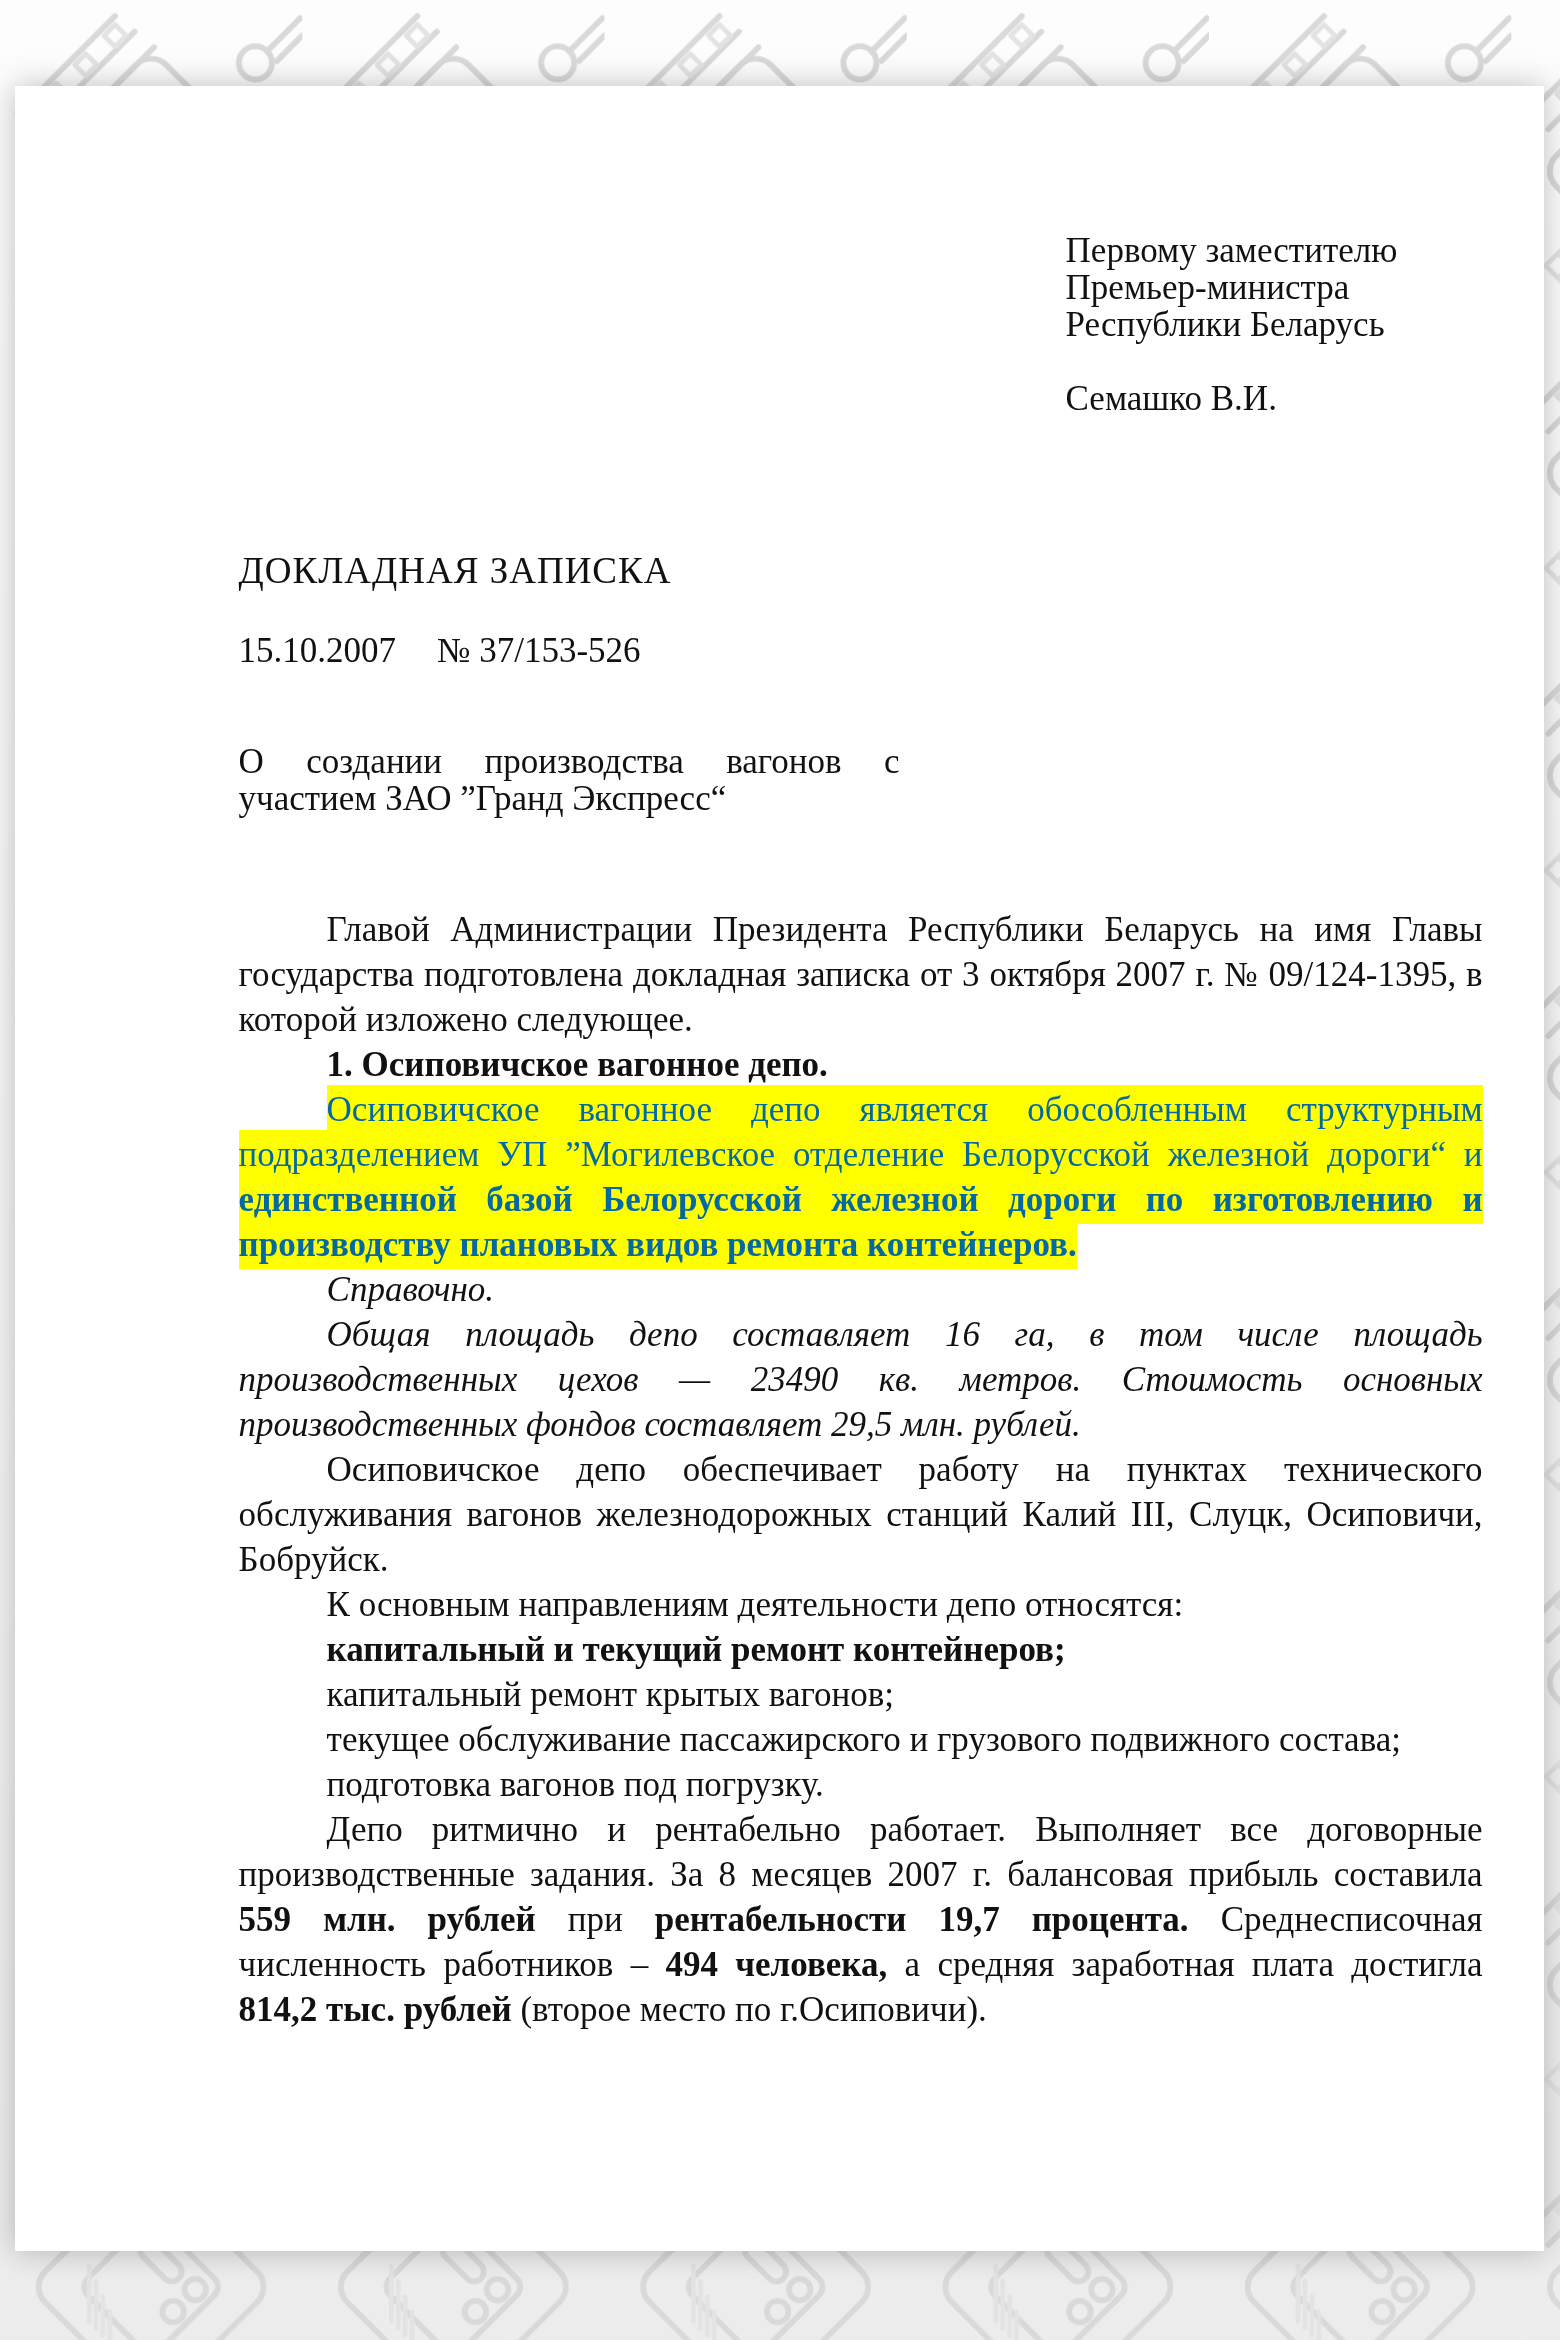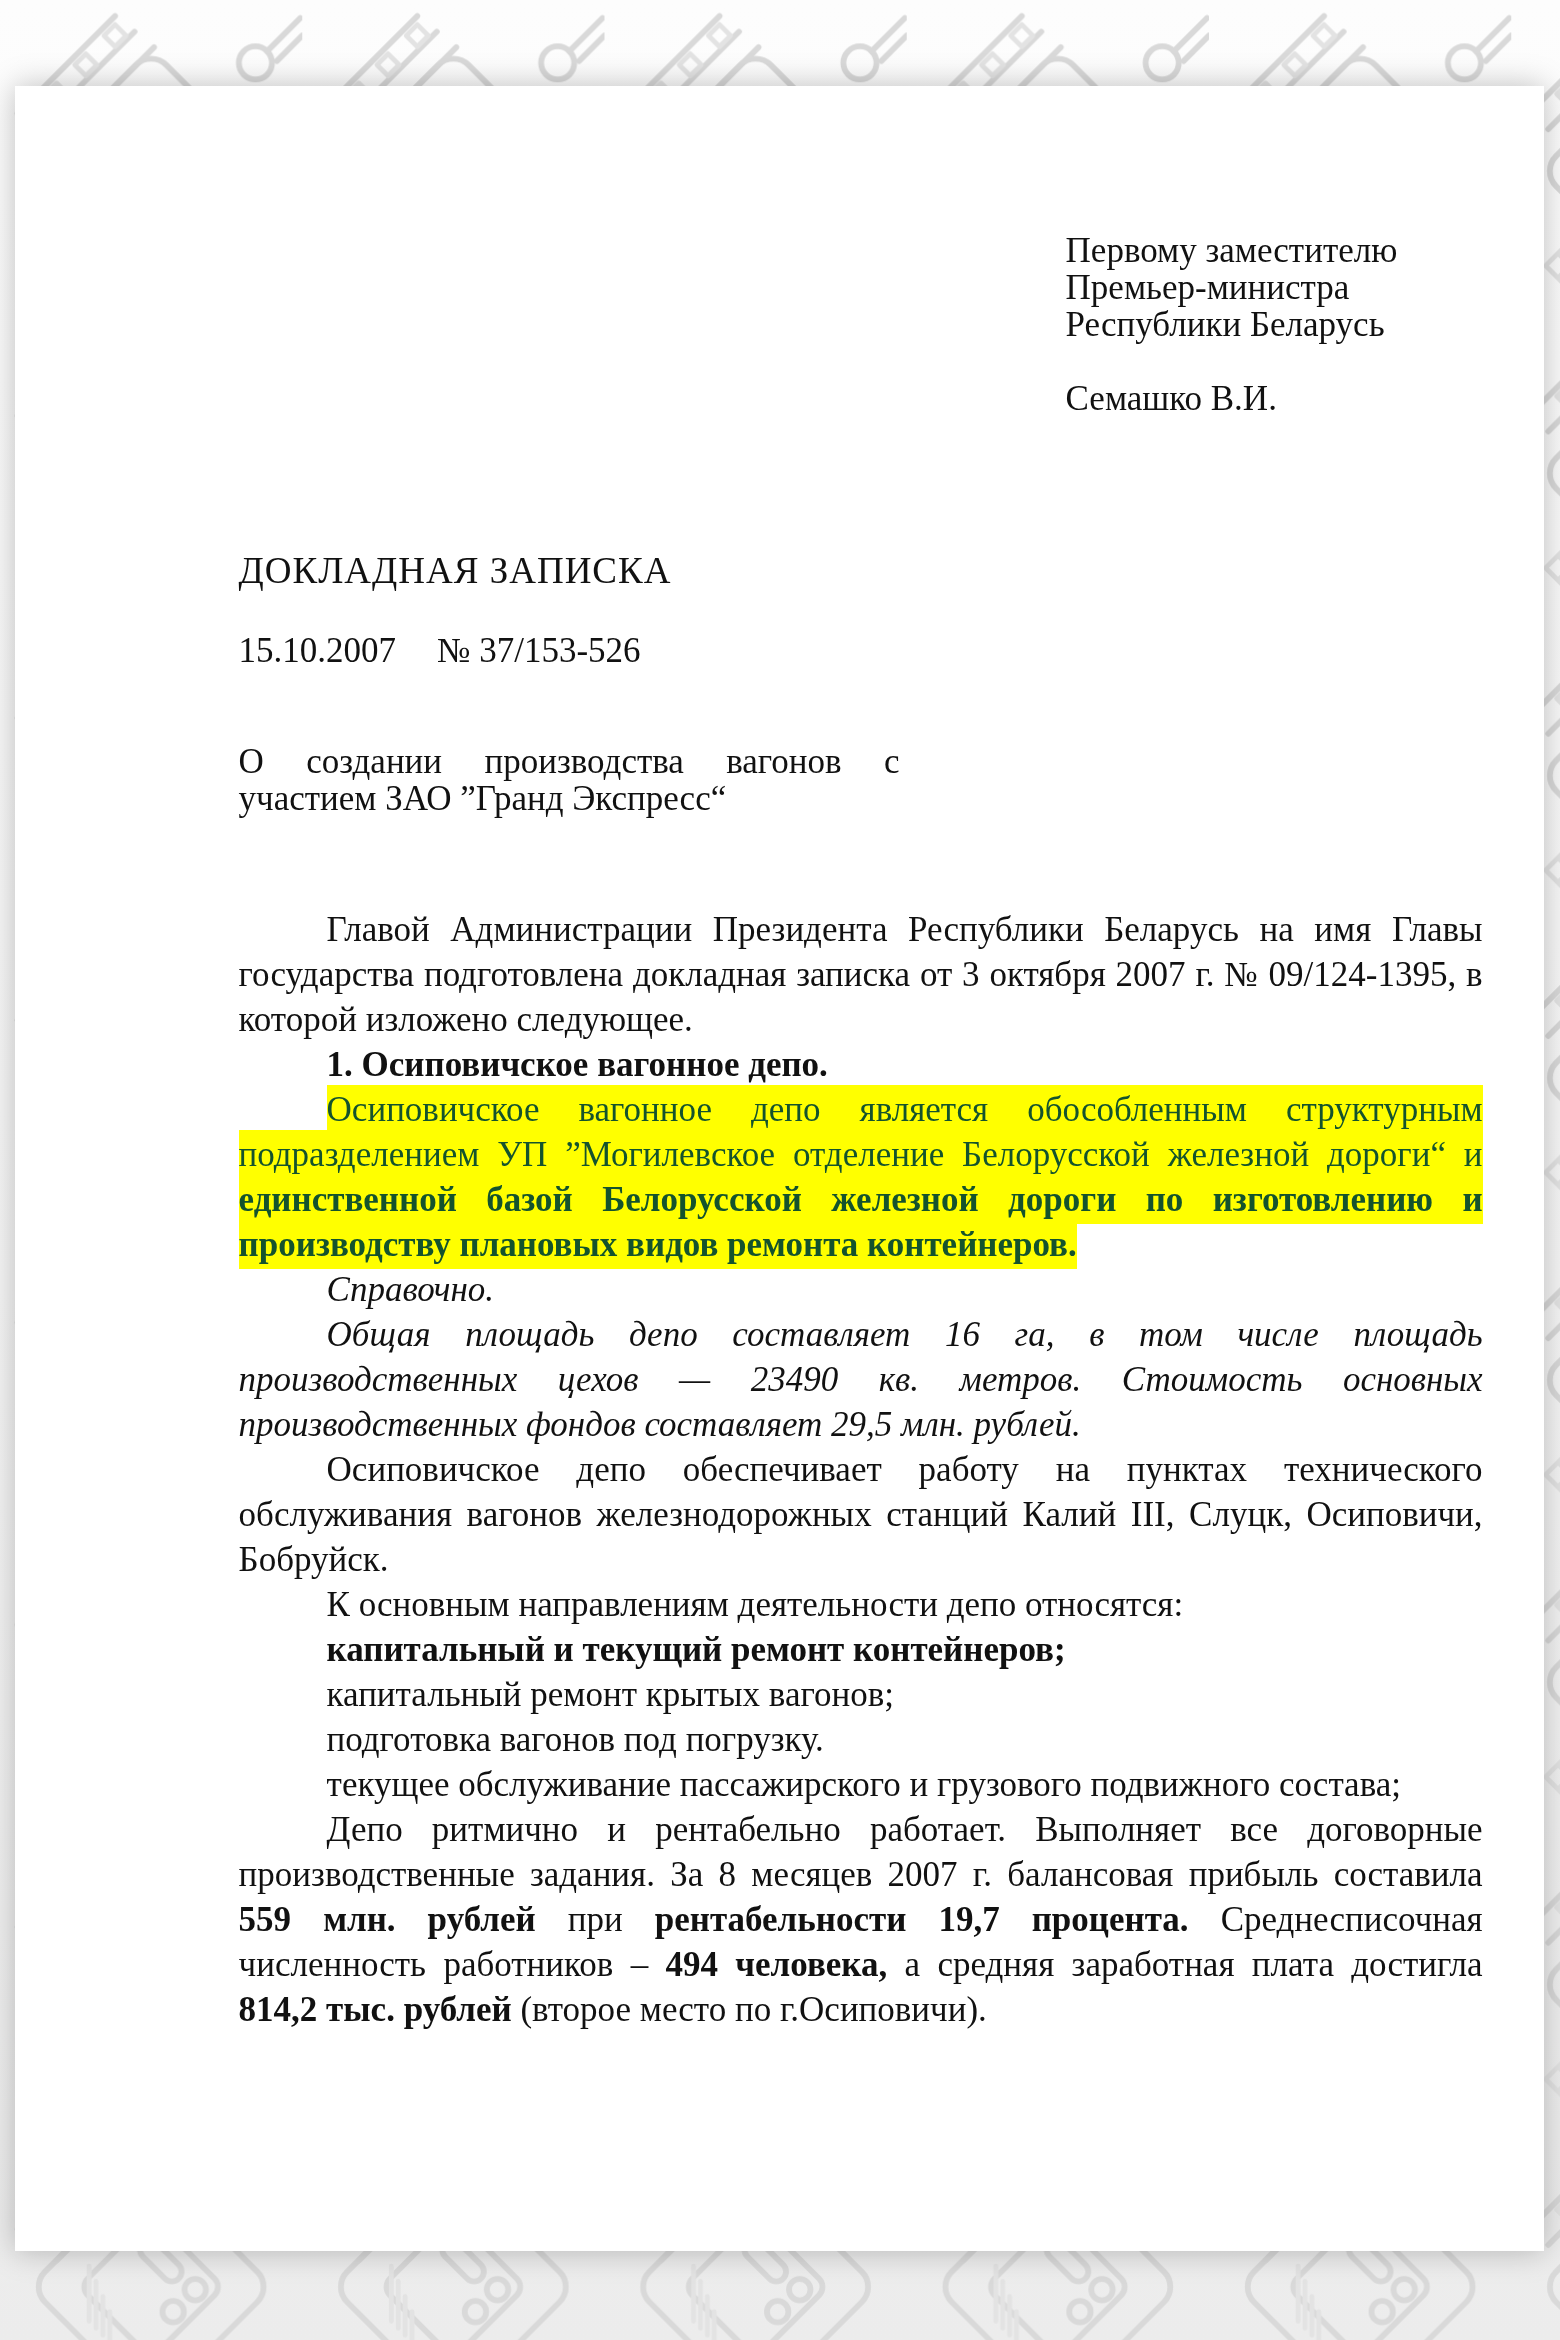--- a/index.html
+++ b/index.html
@@ -33,21 +33,21 @@
   
   .subject{margin-top:73px;width:661px;font-size:35px;line-height:37px;}
   .subject .l1{text-align:justify;text-align-last:justify;}
 
   
   .doc-body{margin-top:90px;font-size:35px;line-height:45px;}
   .para{margin:0;text-indent:88px;}
   .justify{text-align:justify;}
   .b{font-weight:bold;}
   .i{font-style:italic;}
-  mark{background:var(--hl,#ffff00);color:#14532d;padding:4.9px 0;}
+  mark{background:var(--hl,#ffff00);color:#0369a1;padding:4.9px 0;}
 </style>
 </head>
 <body>
 
 <svg class="backdrop" width="1560" height="2341" aria-hidden="true" viewBox="0 0 1600 2400">
   <defs>
     <pattern id="wrapPat" width="310" height="310" patternUnits="userSpaceOnUse">
 
       <g transform="translate(155,175) rotate(45)">
         <rect class="pm" x="-88" y="-88" width="176" height="176" rx="22"></rect>
@@ -110,19 +110,19 @@
   <div class="doc-body" id="doc-body">
       <p class="para justify"><span>Главой Администрации Президента Республики Беларусь на имя Главы государства подготовлена докладная записка от 3 октября 2007 г. № 09/124-1395, в которой изложено следующее.</span></p>
       <p class="para"><span class="b">1. Осиповичское вагонное депо.</span></p>
       <p class="para justify"><mark><span>Осиповичское вагонное депо является обособленным структурным подразделением УП ”Могилевское отделение Белорусской железной дороги“ и </span><span class="b">единственной базой Белорусской железной дороги по изготовлению и производству плановых видов ремонта контейнеров.</span></mark></p>
       <p class="para"><span class="i">Справочно.</span></p>
       <p class="para justify"><span class="i">Общая площадь депо составляет 16 га, в том числе площадь производственных цехов — 23490 кв. метров. Стоимость основных производственных фондов составляет 29,5 млн. рублей.</span></p>
       <p class="para justify"><span>Осиповичское депо обеспечивает работу на пунктах технического обслуживания вагонов железнодорожных станций Калий III, Слуцк, Осиповичи, Бобруйск.</span></p>
       <p class="para"><span>К основным направлениям деятельности депо относятся:</span></p>
       <p class="para"><span class="b">капитальный и текущий ремонт контейнеров;</span></p>
       <p class="para"><span>капитальный ремонт крытых вагонов;</span></p>
+      <p class="para"><span>текущее обслуживание пассажирского и грузового подвижного состава;</span></p>
       <p class="para"><span>подготовка вагонов под погрузку.</span></p>
-      <p class="para"><span>текущее обслуживание пассажирского и грузового подвижного состава;</span></p>
       <p class="para justify"><span>Депо ритмично и рентабельно работает. Выполняет все договорные производственные задания. За 8 месяцев 2007 г. балансовая прибыль составила </span><span class="b">559 млн. рублей</span><span> при </span><span class="b">рентабельности 19,7 процента.</span><span> Среднесписочная численность работников – </span><span class="b">494 человека,</span><span> а средняя заработная плата достигла </span><span class="b">814,2 тыс. рублей</span><span> (второе место по г.Осиповичи).</span></p>
     </div>
 
 </div>
 
 
 </body></html>

